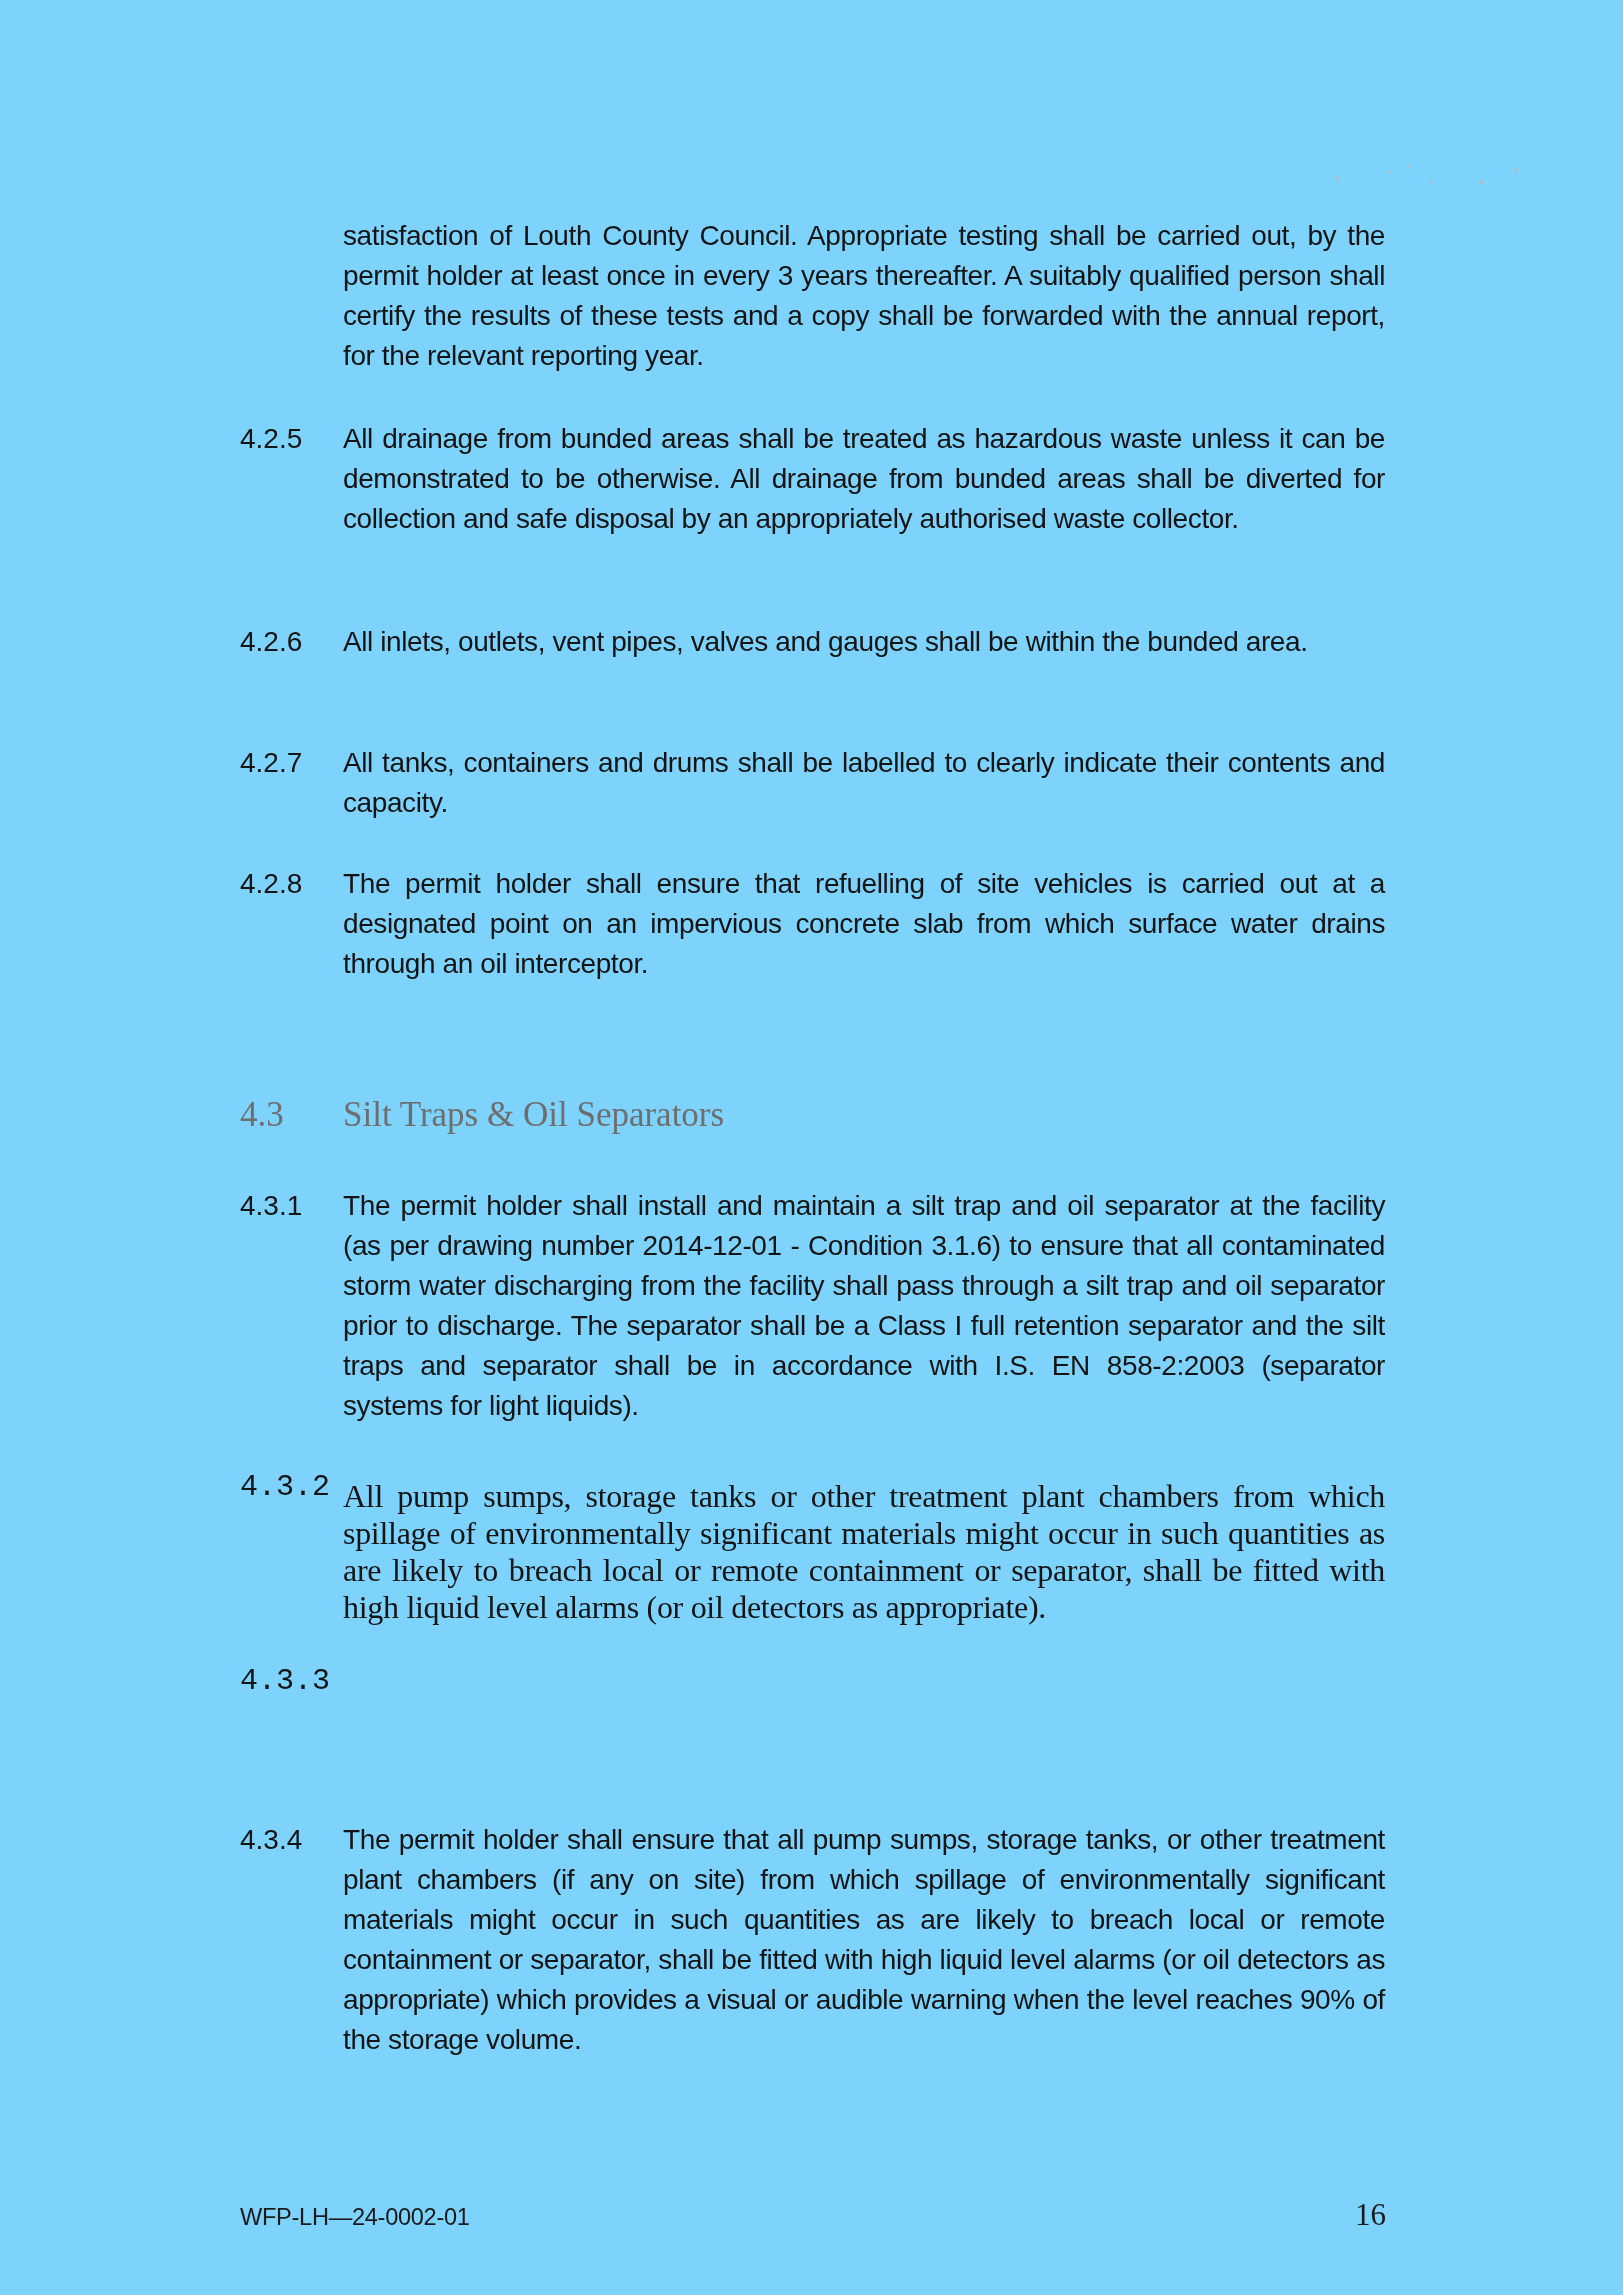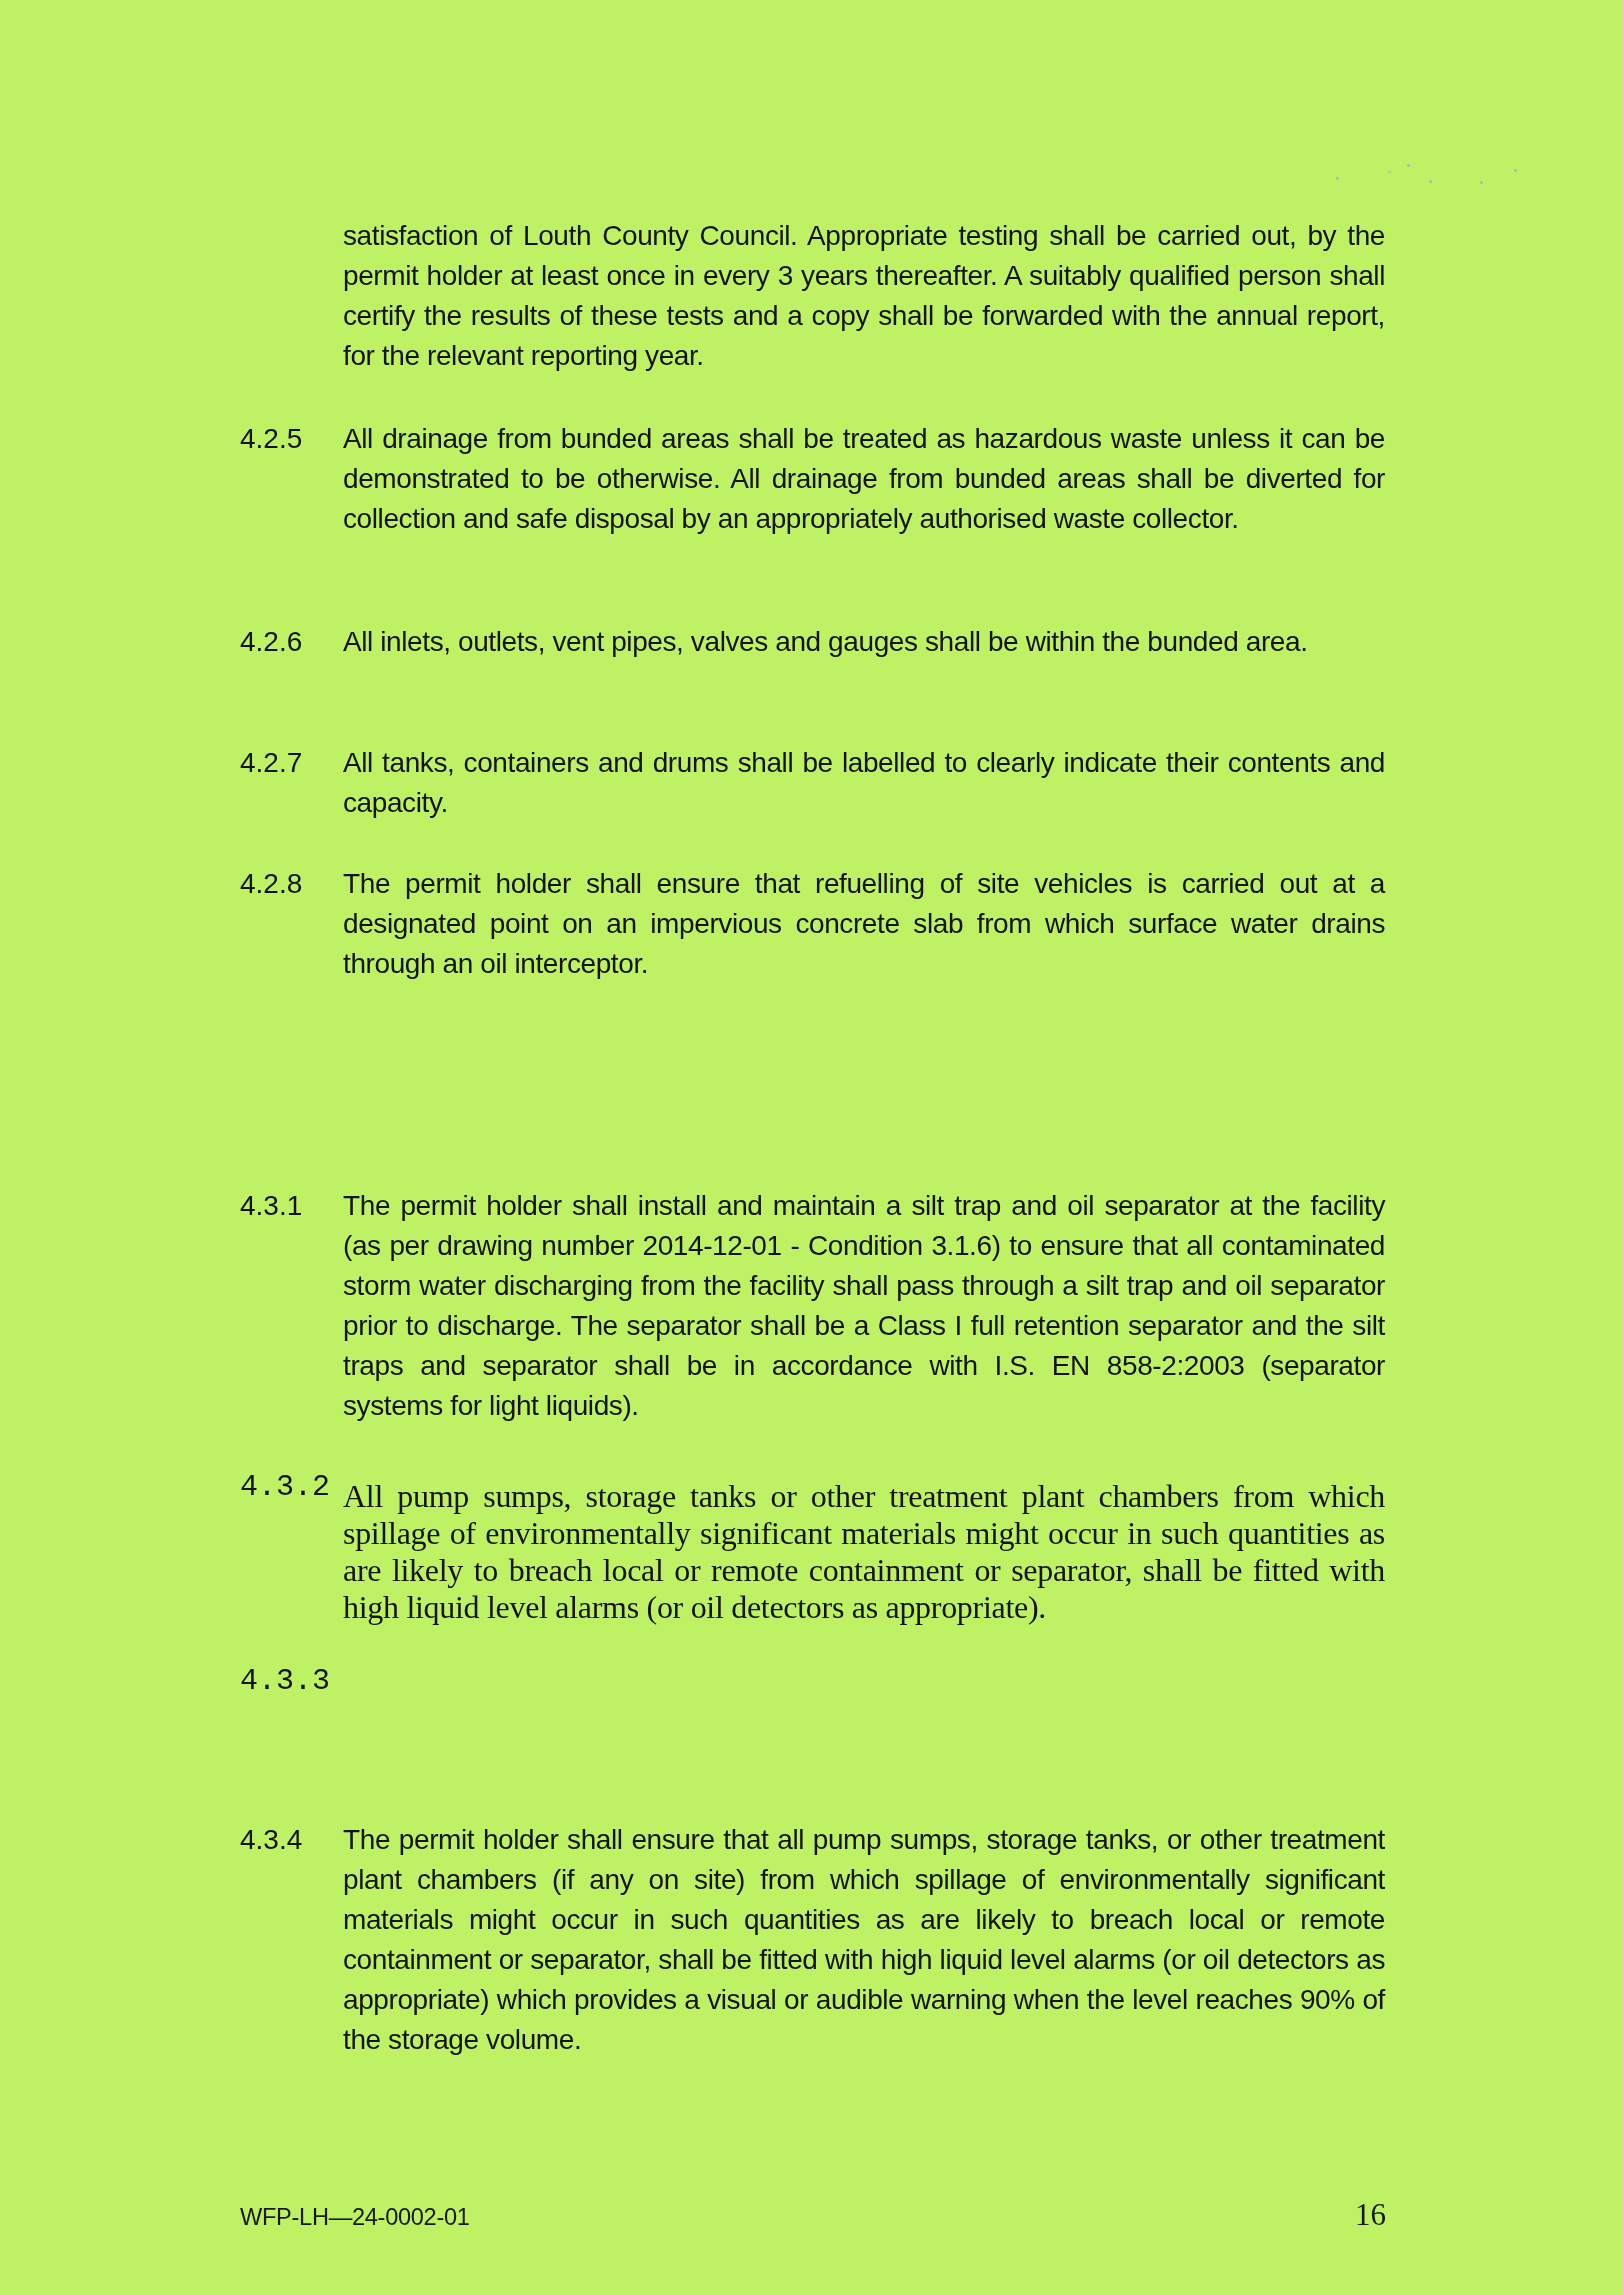--- a/index.html
+++ b/index.html
@@ -1,17 +1,17 @@
 <!DOCTYPE html>
 <html style="font-size:10.5px"><head>
 <meta charset="utf-8">
 <style>
   html, body { margin: 0; padding: 0; background: #ffffff; }
   body { width: 1624px; height: 2295px; position: relative; overflow: hidden; }
-  .page { position: absolute; left: 0; top: 0; width: 1624px; height: 2295px; background: #bef264; }
+  .page { position: absolute; left: 0; top: 0; width: 1624px; height: 2295px; background: #7dd3fc; }
   .scan-marks { position: absolute; left: 1323px; top: 164px; width: 210px; height: 39px; }
   .scan-marks span { position: absolute; width: 2.6px; height: 2.6px; background: #b8b8b8; border-radius: 1.3px; }
   .num { position: absolute; left: 240px; font-family: "Liberation Sans", sans-serif; font-size: 28px; color: #141414; line-height: 40px; }
   .text { position: absolute; left: 343px; width: 1042px; font-family: "Liberation Sans", sans-serif; font-size: 28px; color: #141414; line-height: 40px; text-align: justify; letter-spacing: -0.4px; word-spacing: 0px; }
   .text.serif { font-family: Liberation Serif, serif; font-size: 32px; line-height: 37px; letter-spacing: -0.3px; margin-top: 9px; }
   .num.serif { font-family: Liberation Mono, monospace; font-size: 30px; line-height: 37px; }
   .text.last-left { text-align-last: left; }
 
   .heading { position: absolute; top: 1095px; left: 240px; font-family: "Liberation Serif", serif; font-size: 35px; color: #6e6e6e; }
   .heading .hnum { display: inline-block; width: 103px; }
@@ -40,20 +40,23 @@
 
   <div class="num" style="top:622px">4.2.6</div>
   <div class="text last-left" style="top:622px">All inlets, outlets, vent pipes, valves and gauges shall be within the bunded area.</div>
 
   <div class="num" style="top:743px">4.2.7</div>
   <div class="text last-left" style="top:743px">All tanks, containers and drums shall be labelled to clearly indicate their contents and capacity.</div>
 
   <div class="num" style="top:864px">4.2.8</div>
   <div class="text last-left" style="top:864px">The permit holder shall ensure that refuelling of site vehicles is carried out at a designated point on an impervious concrete slab from which surface water drains through an oil interceptor.</div>
 
+  <div class="heading">
+    <span class="hnum">4.3</span><span>Silt Traps &amp; Oil Separators</span>
+  </div>
 
   <div class="num" style="top:1186px">4.3.1</div>
   <div class="text last-left" style="top:1186px">The permit holder shall install and maintain a silt trap and oil separator at the facility (as per drawing number 2014-12-01 - Condition 3.1.6) to ensure that all contaminated storm water discharging from the facility shall pass through a silt trap and oil separator prior to discharge. The separator shall be a Class I full retention separator and the silt traps and separator shall be in accordance with I.S. EN 858-2:2003 (separator systems for light liquids).</div>
 
   <div class="num serif" style="top:1469px">4.3.2</div>
   <div class="text serif last-left" style="top:1469px">All pump sumps, storage tanks or other treatment plant chambers from which spillage of environmentally significant materials might occur in such quantities as are likely to breach local or remote containment or separator, shall be fitted with high liquid level alarms (or oil detectors as appropriate).</div>
 
   <div class="num serif" style="top:1663px">4.3.3</div>
 
   <div class="num" style="top:1820px">4.3.4</div>

